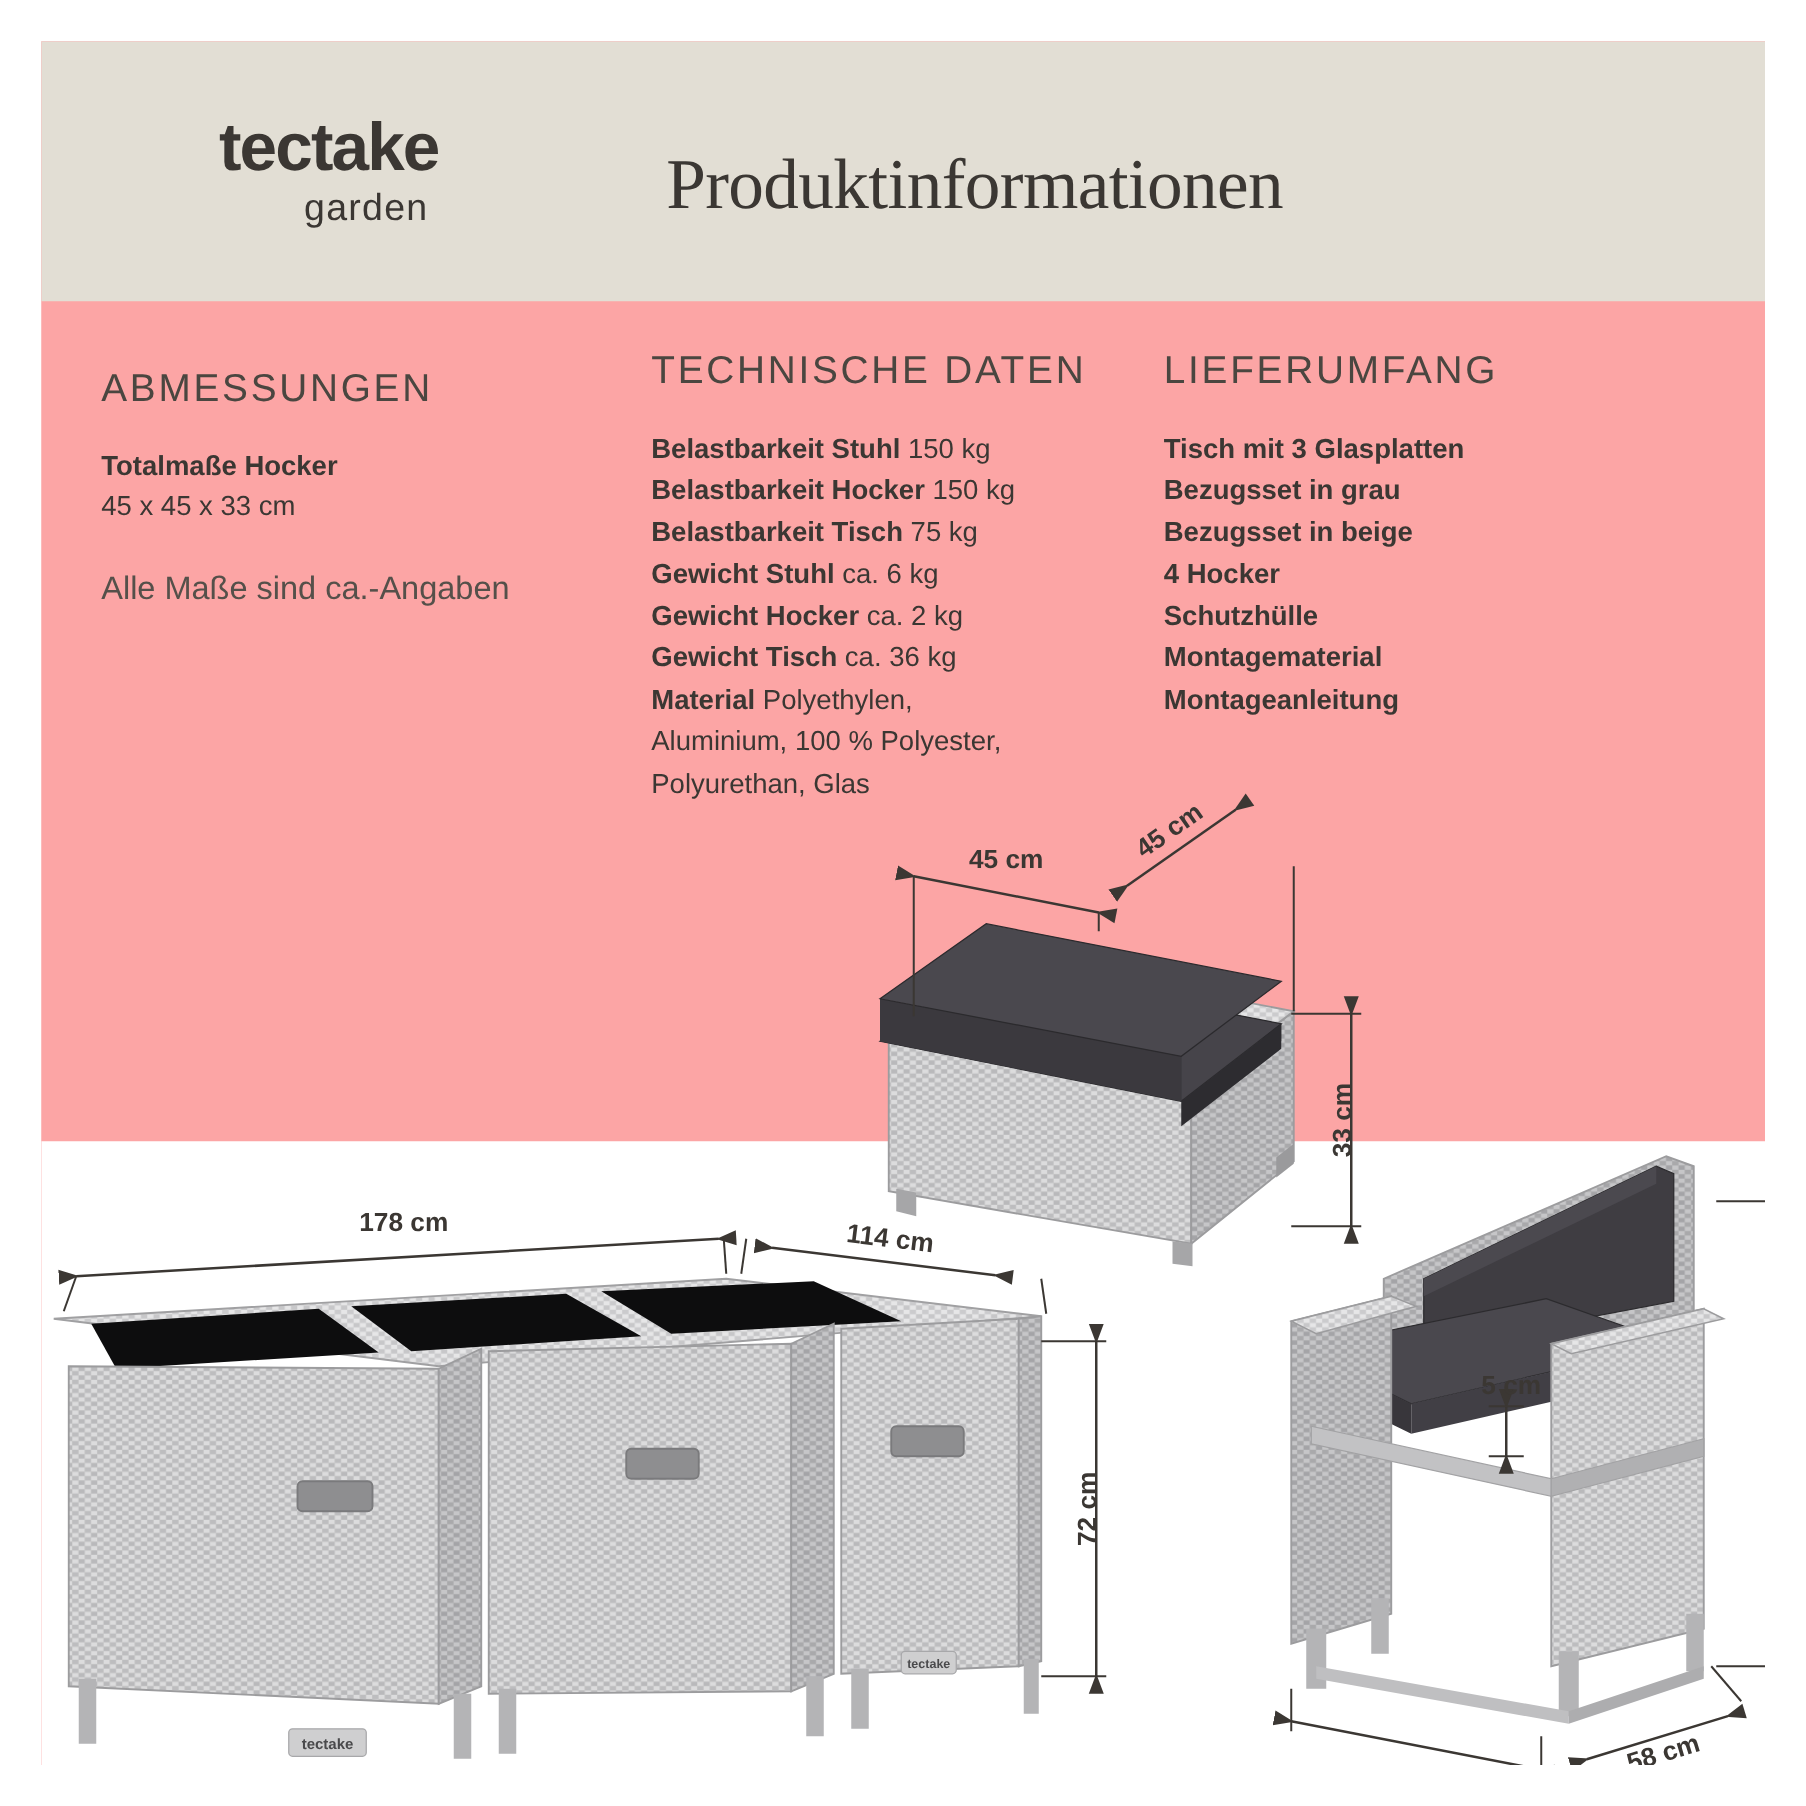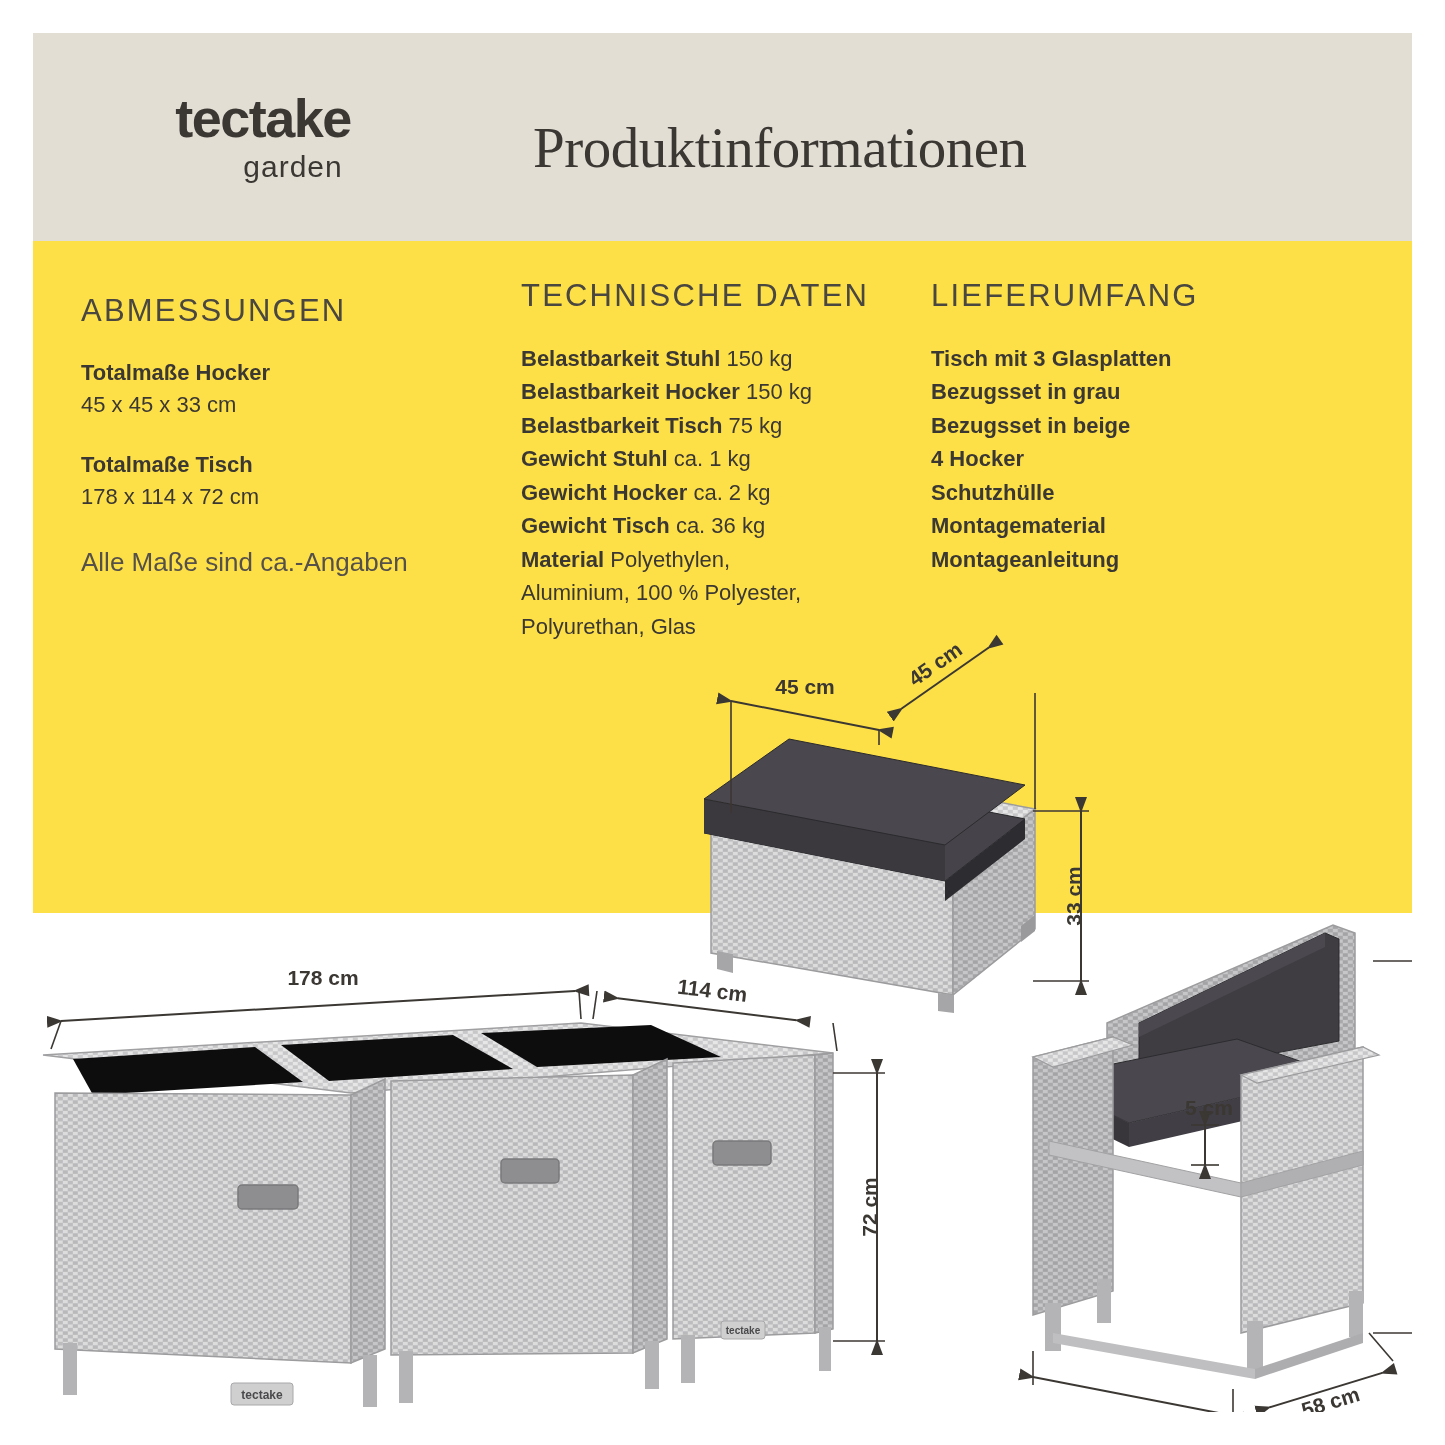--- a/index.html
+++ b/index.html
@@ -19,21 +19,21 @@
     height: 1445px;
     background: #ffffff;
     box-sizing: border-box;
   }
   .sheet {
     position: absolute;
     left: 33px;
     top: 33px;
     width: 1379px;
     height: 1379px;
-    background: #fde047;
+    background: #fca5a5;
     overflow: hidden;
   }
   
   .header {
     position: absolute;
     left: 0;
     top: 0;
     width: 1379px;
     height: 208px;
     background: #e2ded4;
@@ -159,24 +159,20 @@
 
     <div class="col col-1">
       <div class="col-title">ABMESSUNGEN</div>
 
       <div class="blk">
       </div>
       <div class="blk">
         <div class="lbl">Totalmaße Hocker</div>
         <div class="val">45 x 45 x 33 cm</div>
       </div>
-      <div class="blk">
-        <div class="lbl">Totalmaße Tisch</div>
-        <div class="val">178 x 114 x 72 cm</div>
-      </div>
 
       <div class="note">Alle Maße sind ca.-Angaben</div>
     </div>
 
     <div class="col col-2">
       <div class="col-title">TECHNISCHE DATEN</div>
 
       <div class="line">
         <b>Belastbarkeit Stuhl</b>
         <span>150 kg</span>
@@ -184,21 +180,21 @@
       <div class="line">
         <b>Belastbarkeit Hocker</b>
         <span>150 kg</span>
       </div>
       <div class="line">
         <b>Belastbarkeit Tisch</b>
         <span>75 kg</span>
       </div>
       <div class="line">
         <b>Gewicht Stuhl</b>
-        <span>ca. 1 kg</span>
+        <span>ca. 6 kg</span>
       </div>
       <div class="line">
         <b>Gewicht Hocker</b>
         <span>ca. 2 kg</span>
       </div>
       <div class="line">
         <b>Gewicht Tisch</b>
         <span>ca. 36 kg</span>
       </div>
       <div class="line">

